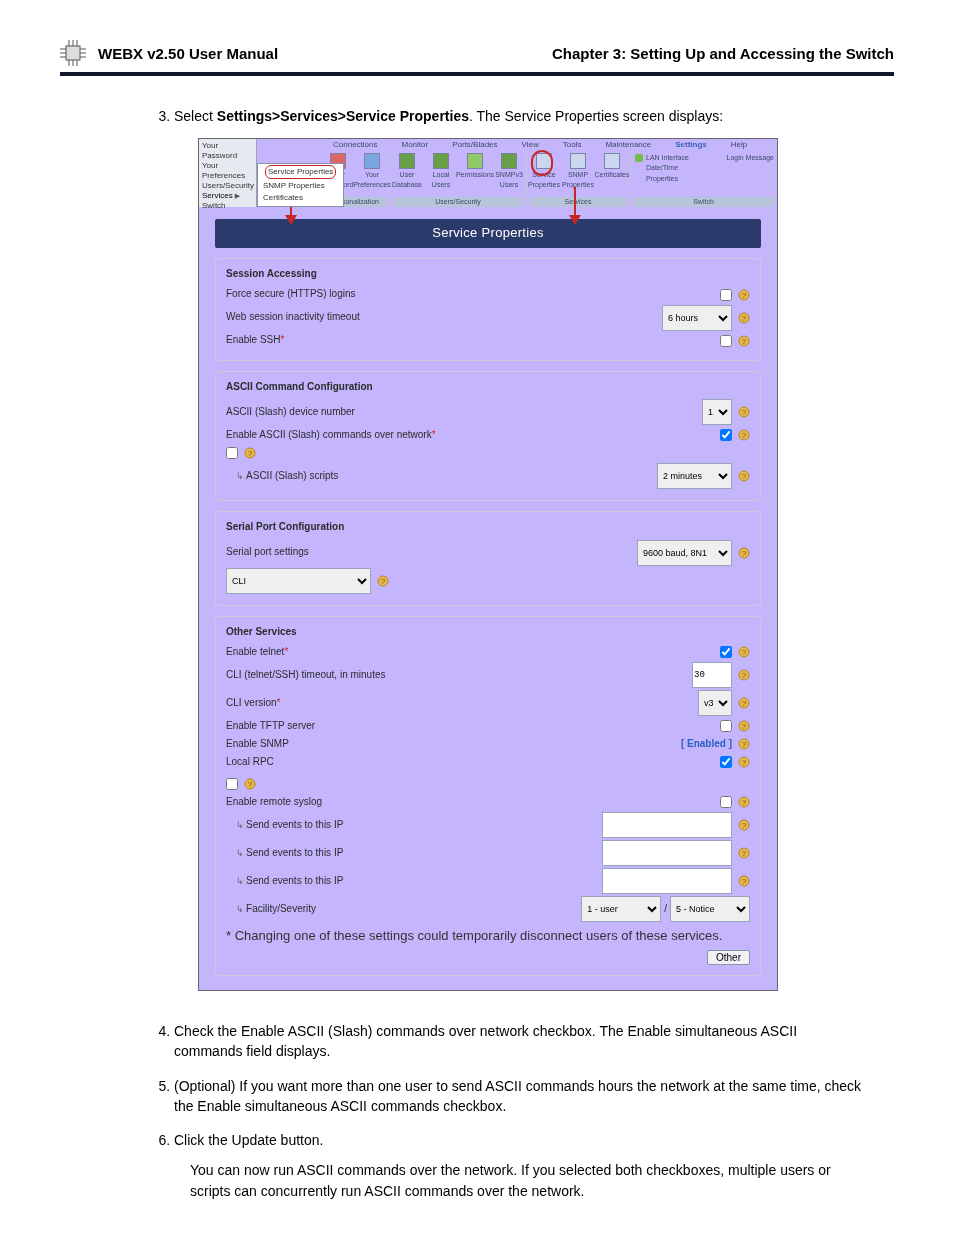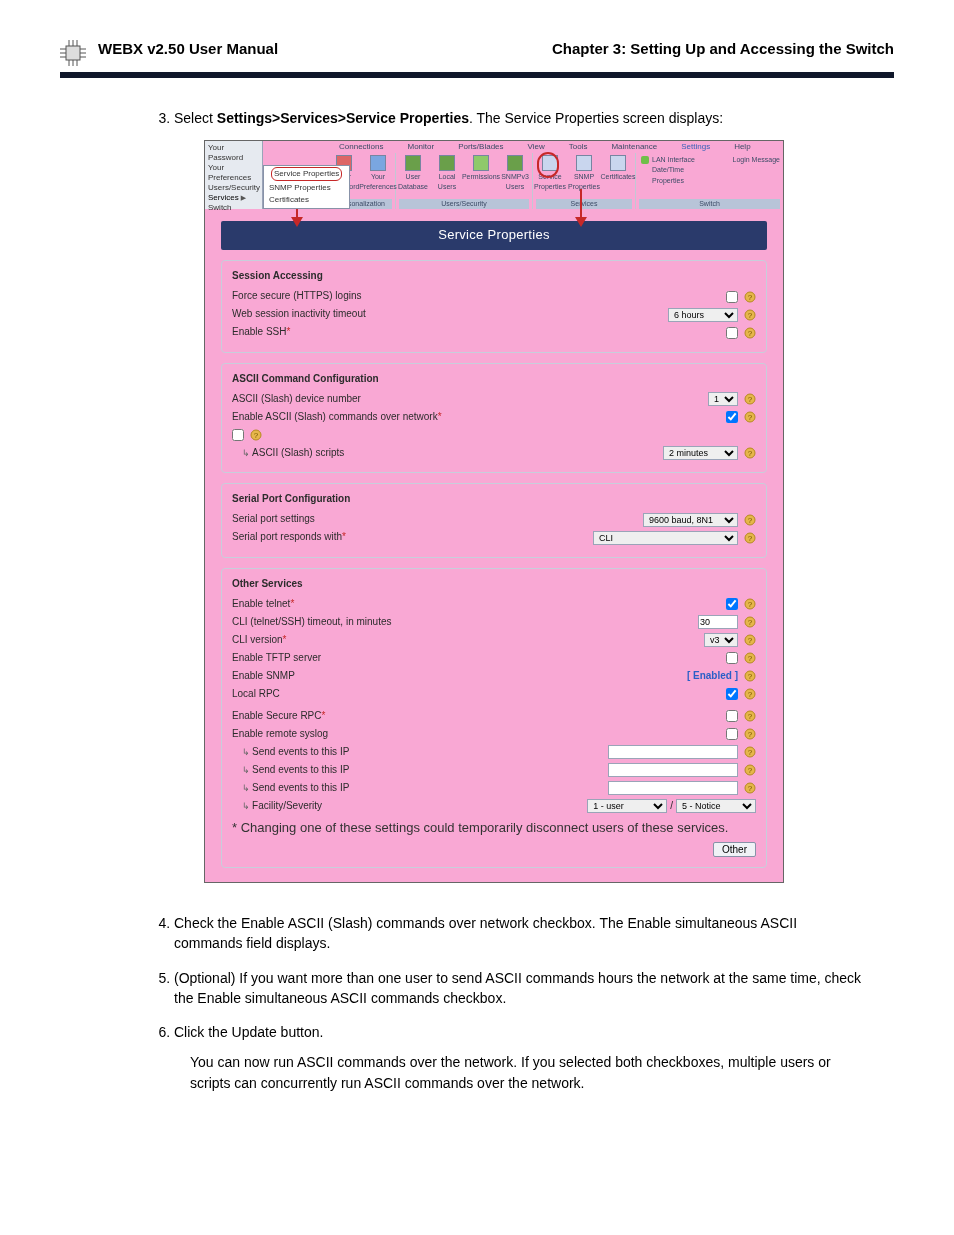--- a/index.html
+++ b/index.html
@@ -5,44 +5,45 @@
   body {
     font-family: Arial, Helvetica, sans-serif;
     margin: 0;
     padding: 40px 60px;
     color: #000;
     font-size: 14px;
     background: #fff;
   }
   .page-header {
     display: flex;
-    border-bottom: 6px solid #0f172a;
+    align-items: center;
+    border-bottom: 4px solid #0f172a;
     padding-bottom: 6px;
     margin-bottom: 30px;
   }
   .chip-icon {
     width: 26px;
     height: 26px;
     margin-right: 12px;
   }
   .hdr-left { font-weight: bold; font-size: 15px; flex: 0 0 auto; }
   .hdr-right { font-weight: bold; font-size: 15px; margin-left: auto; }
   .content { margin-left: 90px; margin-right: 30px; }
   ol.steps { list-style: decimal; padding-left: 24px; margin: 0; }
   ol.steps > li { margin-bottom: 14px; line-height: 1.45; }
   ol.steps > li::marker { font-weight: normal; }
   .aftertext { margin-left: 24px; margin-top: 10px; line-height: 1.45; }
   .screenshot {
-    margin: 12px 0 30px 30px;
+    margin: 12px 0 30px 24px;
     border: 1px solid #666;
     width: 578px;
     font-family: Verdana, Arial, sans-serif;
     font-size: 9px;
     color: #333;
-    background: #f9a8d4;
+    background: #c4b5fd;
     position: relative;
   }
   .leftnav {
     position: absolute;
     left: 0; top: 0;
     width: 58px;
     background: #e6eaf0;
     border-right: 1px solid #9aa4b8;
     height: 68px;
     font-size: 8px;
@@ -72,21 +73,21 @@
   }
   .topmenu {
     position: absolute;
     left: 122px; top: 0; right: 0;
     height: 12px;
     display: flex;
     font-size: 8px;
     color: #3c4b66;
   }
   .topmenu div { flex: 0 0 auto; padding: 0 12px; }
-  .topmenu .seltab { color: #3a62b8; font-weight: normal; }
+  .topmenu .seltab { color: #3a62b8; font-weight: bold; }
   .iconrow {
     position: absolute;
     left: 122px; top: 12px; right: 0;
     height: 56px;
     display: flex;
     font-size: 7px;
     text-align: center;
     color: #3c4b66;
   }
   .icongrp {
@@ -181,21 +182,21 @@
     flex: 0 0 auto;
   }
   .help svg { display:block; }
   .indent { padding-left: 10px; }
   .indent::before { content: "↳ "; color: #666; font-size: 9px;}
   .req { color: #c62828; }
   select, input[type=text] {
     font-size: 9px;
     font-family: Verdana, sans-serif;
     border: 1px solid #9aa4b8;
-    height: 14px;
+    height: 26px;
     padding: 0 1px;
     box-sizing: border-box;
   }
   input[type=checkbox]{ width:12px; height:12px; margin:0;}
   .footnote { font-size: 13px; color: #c62828; margin-top: 4px; }
   .footnote span { color: #333; }
   .savebtn {
     float: right;
     border: 1px solid #8892a8;
     background: #f0f2f6;
@@ -439,21 +440,20 @@
                   <select style="width:95px"><option>9600 baud, 8N1</option></select>
                 </span>
             <span class="help">
                   <svg viewBox="0 0 12 12">
                     <circle cx="6" cy="6" r="5" fill="#e6b64a" stroke="#b58a20"></circle>
                     <text x="6" y="9" text-anchor="middle" font-size="8" fill="#7a5800">?</text>
                   </svg>
                 </span>
           </div>
           <div class="row">
-            <span class="lbl"><span>Serial port responds with</span><span class="req">*</span></span>
             <span class="ctrl">
                   <select style="width:145px"><option>CLI</option></select>
                 </span>
             <span class="help">
                   <svg viewBox="0 0 12 12">
                     <circle cx="6" cy="6" r="5" fill="#e6b64a" stroke="#b58a20"></circle>
                     <text x="6" y="9" text-anchor="middle" font-size="8" fill="#7a5800">?</text>
                   </svg>
                 </span>
           </div>
@@ -469,21 +469,21 @@
             <span class="help">
                   <svg viewBox="0 0 12 12">
                     <circle cx="6" cy="6" r="5" fill="#e6b64a" stroke="#b58a20"></circle>
                     <text x="6" y="9" text-anchor="middle" font-size="8" fill="#7a5800">?</text>
                   </svg>
                 </span>
           </div>
           <div class="row">
             <span class="lbl">CLI (telnet/SSH) timeout, in minutes</span>
             <span class="ctrl">
-                  <input type="text" style="width: 40px;" value="30">
+                  <input type="text" style="width: 40px; font-family: Liberation Mono, monospace;" value="30">
                 </span>
             <span class="help">
                   <svg viewBox="0 0 12 12">
                     <circle cx="6" cy="6" r="5" fill="#e6b64a" stroke="#b58a20"></circle>
                     <text x="6" y="9" text-anchor="middle" font-size="8" fill="#7a5800">?</text>
                   </svg>
                 </span>
           </div>
           <div class="row">
             <span class="lbl"><span>CLI version</span><span class="req">*</span></span>
@@ -527,21 +527,20 @@
                   <input type="checkbox" checked="" style="">
                 </span>
             <span class="help">
                   <svg viewBox="0 0 12 12">
                     <circle cx="6" cy="6" r="5" fill="#e6b64a" stroke="#b58a20"></circle>
                     <text x="6" y="9" text-anchor="middle" font-size="8" fill="#7a5800">?</text>
                   </svg>
                 </span>
           </div>
           <div class="row" style="margin-top:4px">
-            <span class="lbl"><span>Enable Secure RPC</span><span class="req">*</span></span>
             <span class="ctrl">
                   <input type="checkbox" style="">
                 </span>
             <span class="help">
                   <svg viewBox="0 0 12 12">
                     <circle cx="6" cy="6" r="5" fill="#e6b64a" stroke="#b58a20"></circle>
                     <text x="6" y="9" text-anchor="middle" font-size="8" fill="#7a5800">?</text>
                   </svg>
                 </span>
           </div>

